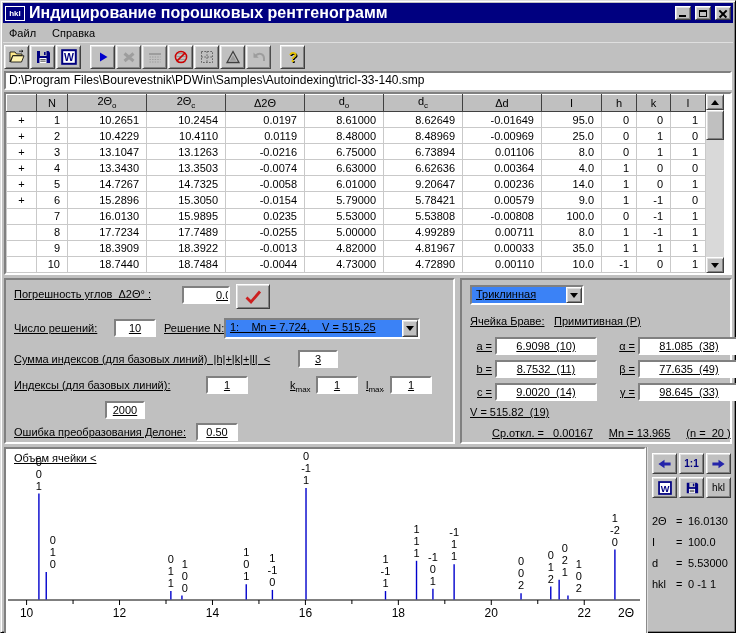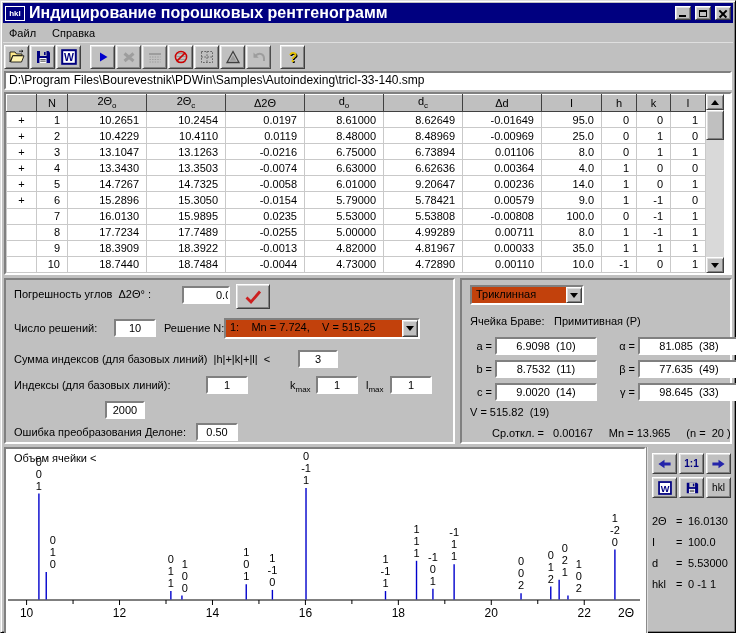--- a/index.html
+++ b/index.html
@@ -47,24 +47,24 @@
   .tri-dn { width:0; height:0; border-left:4px solid transparent; border-right:4px solid transparent; border-top:5px solid #000;}
   .sthumb { height:30px; background:#c0c0c0; border:1px solid; border-color:#fff #404040 #404040 #fff;
     box-shadow: inset 1px 1px 0 #dfdfdf, inset -1px -1px 0 #808080; flex:0 0 auto;}
   .strack { flex:1 1 auto; }
 
   
   .mid { margin:3px 1px 0; height:166px; display:flex; gap:5px; flex:0 0 auto; }
   .gpanel { border:2px solid; border-color:#808080 #fff #fff #808080; position:relative; background:#c0c0c0; }
   #panel-params { width:451px; }
   #panel-cell { flex:1 1 auto; }
-  .prow { position:absolute; display:flex; align-items:center; font-size:11px; white-space:pre; }
+  .prow { position:absolute; display:flex; align-items:center; font-size:11px; white-space:pre;text-decoration:underline; }
   .field { background:#fff; border:2px solid; border-color:#808080 #fff #fff #808080; text-align:center;
     font-size:11px; padding:1px 2px; white-space:pre; overflow:hidden; }
-  .combo { display:flex; align-items:stretch; background:#c2410c; border:2px solid; border-color:#808080 #fff #fff #808080; }
+  .combo { display:flex; align-items:stretch; background:#3b82f6; border:2px solid; border-color:#808080 #fff #fff #808080; }
   .combo .ctext { flex:1 1 auto; font-size:11px; padding:1px 4px; white-space:pre; overflow:hidden; }
   .combo .cbtn { width:16px; background:#c0c0c0; border:1px solid; border-color:#fff #404040 #404040 #fff;
     box-shadow: inset 1px 1px 0 #dfdfdf, inset -1px -1px 0 #808080; display:flex; align-items:center; justify-content:center; flex:0 0 auto;}
   .checkbtn { width:34px; height:25px; background:#c0c0c0; border:1px solid; border-color:#fff #404040 #404040 #fff;
     box-shadow: inset 1px 1px 0 #dfdfdf, inset -1px -1px 0 #808080; display:flex; align-items:center; justify-content:center;}
   .checkbtn svg{ width:20px; height:16px;}
   sub.mx { font-size:8px; }
 
   
   .bottom { margin:3px 1px 1px; flex:1 1 auto; display:flex; }

